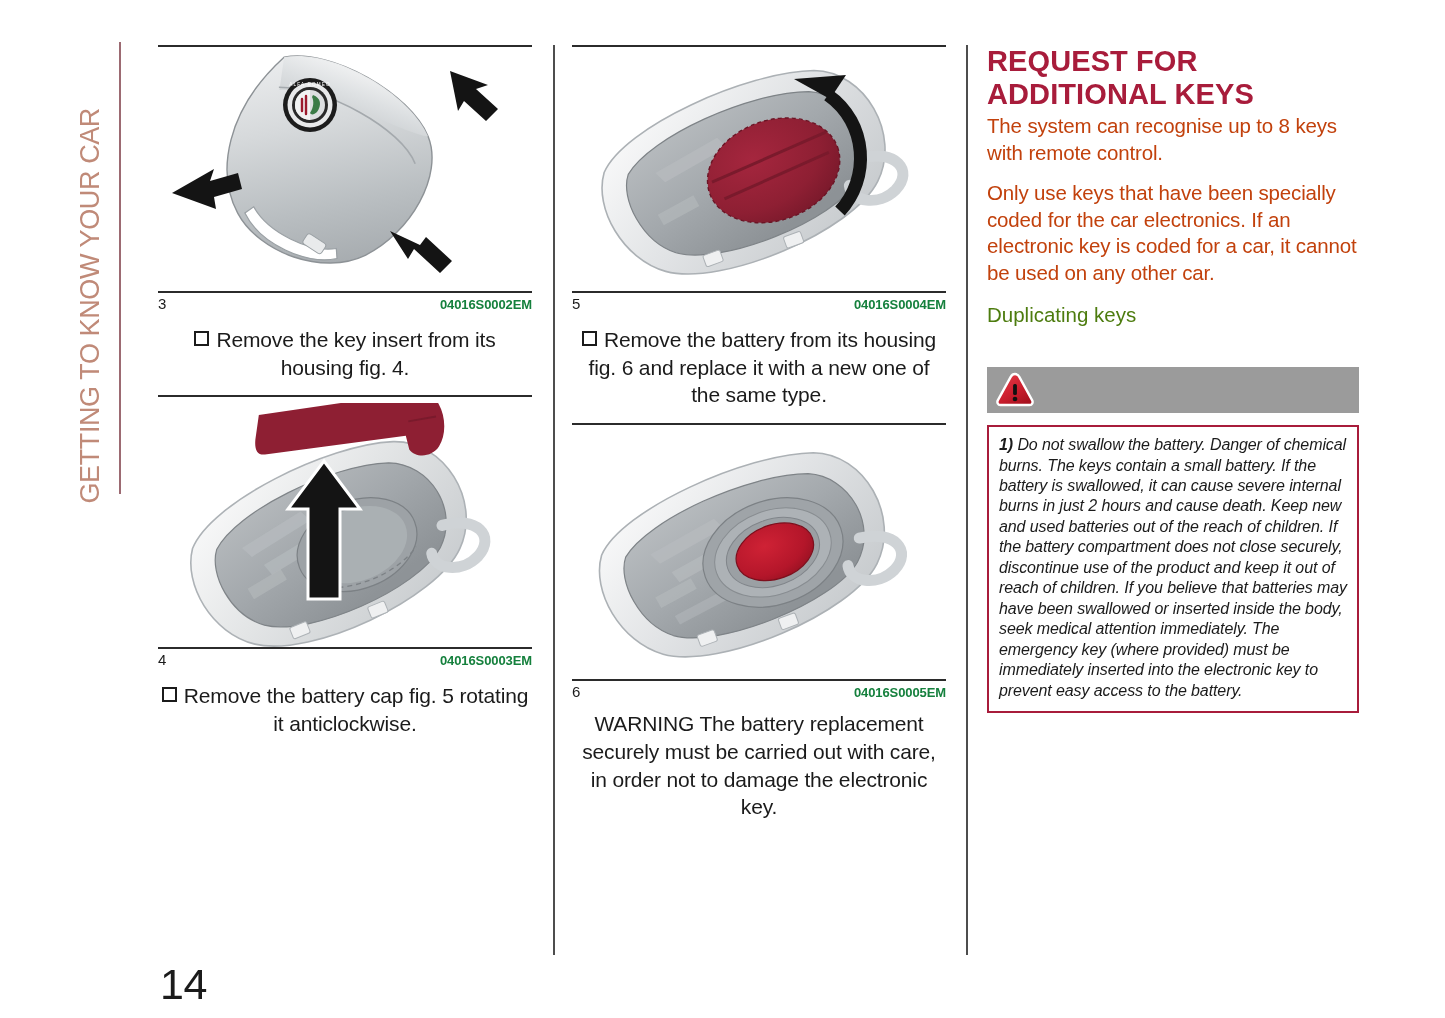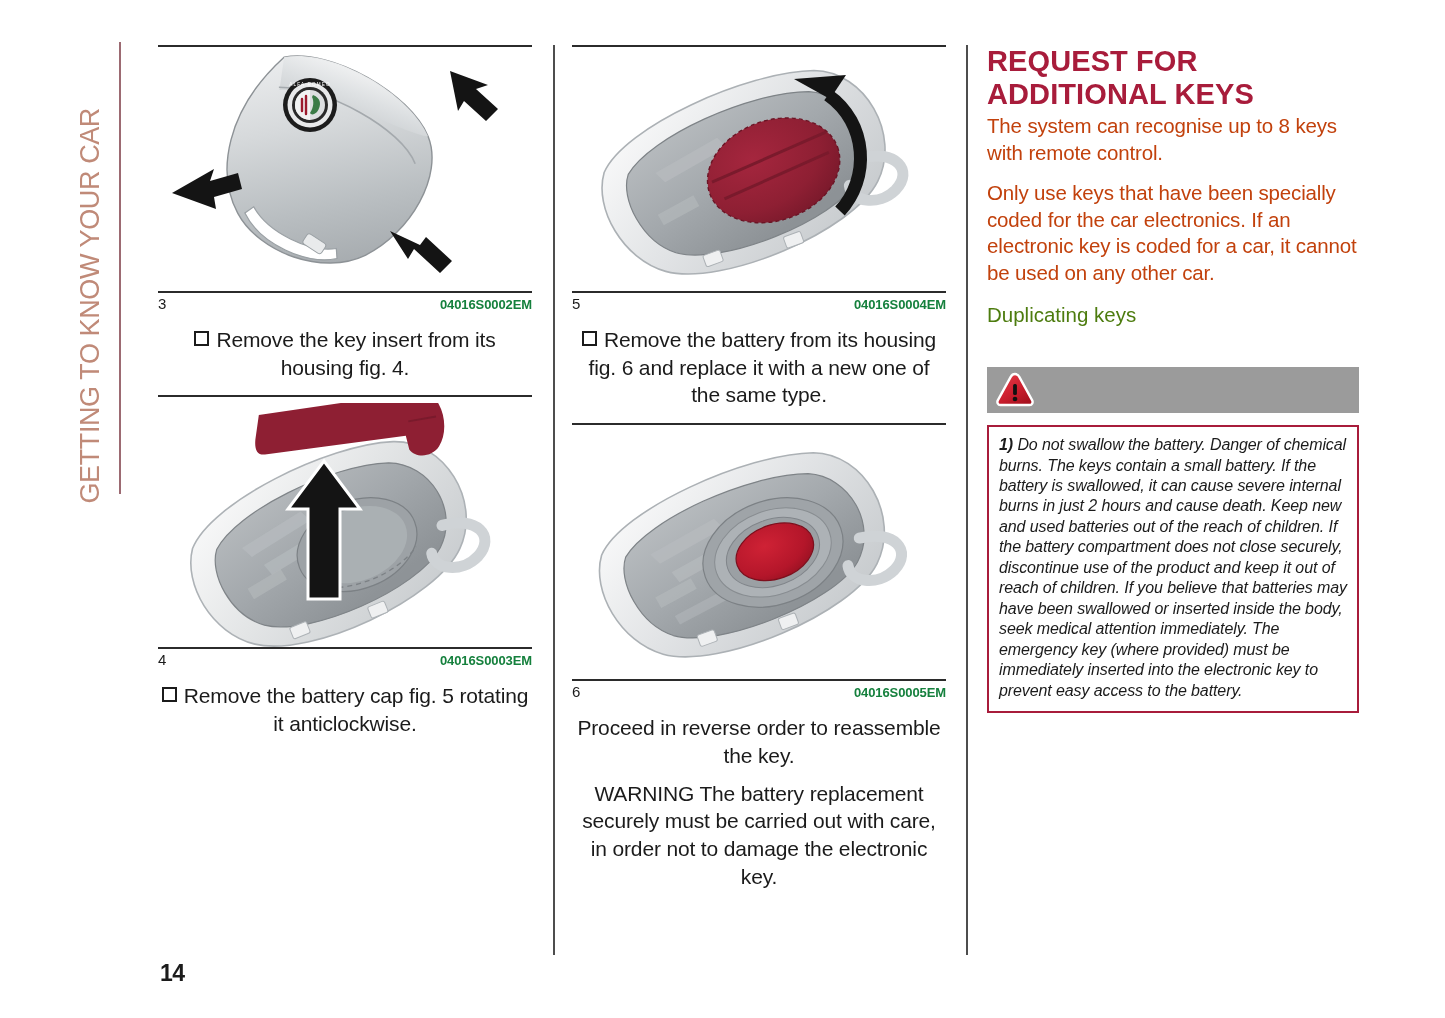--- a/index.html
+++ b/index.html
@@ -203,22 +203,22 @@
   .warning-text b {
     font-weight: 700;
     font-style: italic;
   }
 
   
   .page-number {
     position: absolute;
     left: 160px;
     top: 960px;
-    font-size: 23px;
-    font-weight: 700;
+    font-size: 43px;
+    font-weight: 400;
     color: #1b1b1b;
     letter-spacing: -0.5px;
   }
 
   
   .art-svg { display: block; width: 100%; height: 100%; }
 </style>
 </head>
 <body>
 
@@ -462,21 +462,20 @@
             <rect x="96" y="154" width="18" height="12" rx="2" fill="#eff0f1" stroke="#acb1b5"></rect>
             <rect x="178" y="166" width="18" height="12" rx="2" fill="#eff0f1" stroke="#acb1b5"></rect>
           </g>
         </svg>
       </div>
       <div class="figure-rule"></div>
       <div class="figure-caption-row">
         <span class="figure-num">6</span>
         <span class="figure-code">04016S0005EM</span>
       </div>
-      <div class="body-text">Proceed in reverse order to reassemble the key.</div>
       <div class="body-text tight">WARNING The battery replacement securely must be carried out with care, in order not to damage the electronic key.</div>
     </div>
   </div>
 
   <div class="column col-3">
     <h1 class="head-main">REQUEST FOR ADDITIONAL KEYS</h1>
     <p class="para">The system can recognise up to 8 keys with remote control.</p>
     <p class="para">Only use keys that have been specially coded for the car electronics. If an electronic key is coded for a car, it cannot be used on any other car.</p>
 
     <h2 class="head-sub">Duplicating keys</h2>

